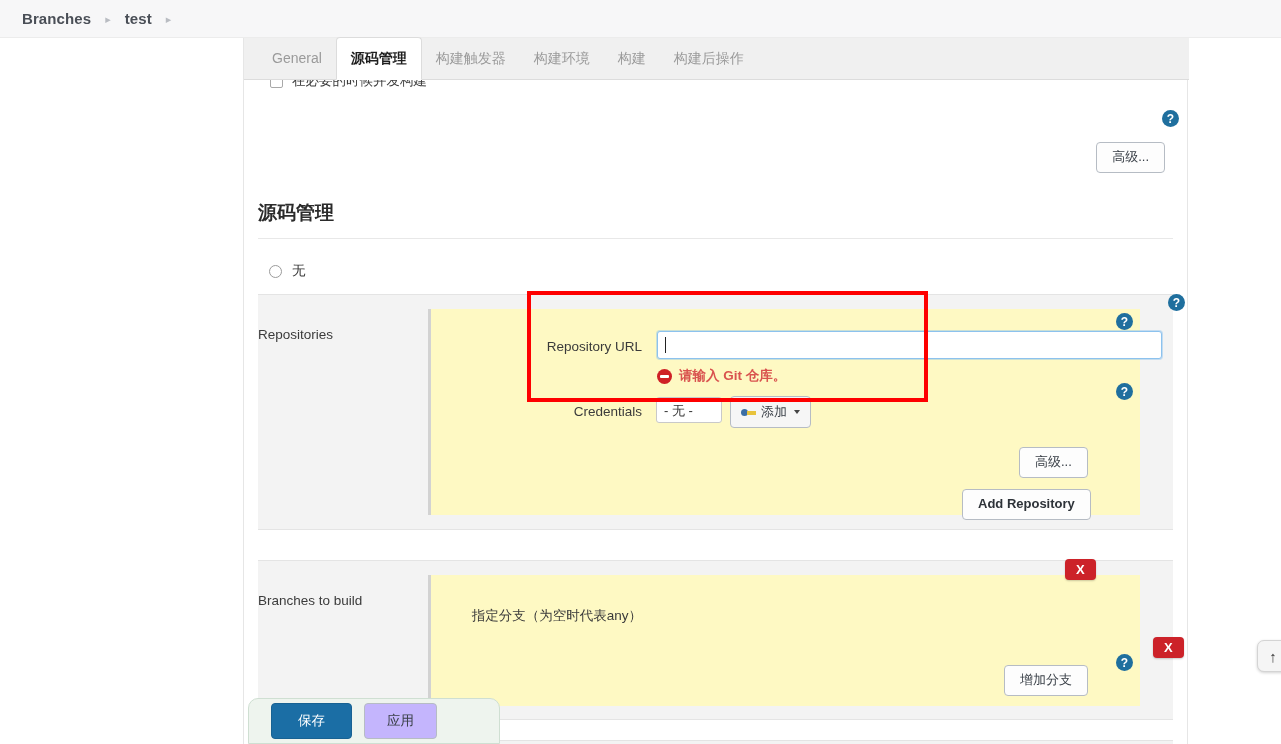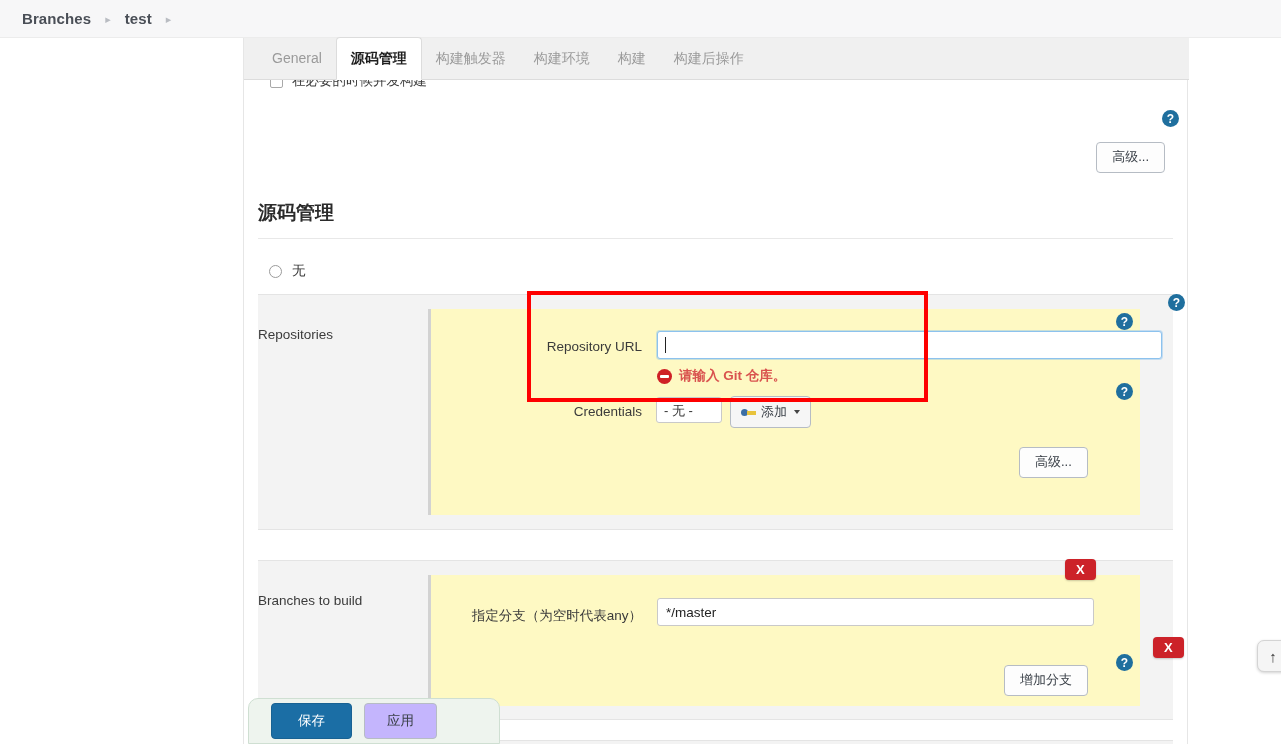--- a/index.html
+++ b/index.html
@@ -389,34 +389,34 @@
             <option>- 无 -</option>
           </select>
 
           <div class="add-cred" style="left:299px; top:87px;">
             <span class="key-icon"></span>
             <span>添加</span>
             <span class="mini-caret"></span>
           </div>
 
           <button class="btn" style="position:absolute; left:588px; top:138px;">高级...</button>
+          <button class="btn bold" style="position:absolute; left:531px; top:180px;">Add Repository</button>
         </div>
 
         <div class="help" style="left:858px; top:18px;">?</div>
         <div class="help" style="left:858px; top:88px;">?</div>
         <div class="help" style="left:910px; top:-1px;">?</div>
       </div>
 
       <div class="row-block" style="top:480px; height:160px;">
         <div class="row-label" style="left:0px; top:32px;">Branches to build</div>
 
         <div class="inner-box" style="left:170px; top:14px; width:712px; height:131px;">
           <div class="field-label" style="left:18px; top:32px; width:193px;">指定分支（为空时代表any）</div>
 
-          <input class="txt" style="left: 226px; top: 23px; width: 437px; height: 28px;" value="*/master">
 
           <button class="btn" style="position:absolute; left:573px; top:90px;">增加分支</button>
         </div>
 
         <div class="del-x" style="left:895px; top:76px;">X</div>
         <div class="help" style="left:858px; top:93px;">?</div>
       </div>
 
       <div class="row-block" style="top:660px; height:120px; border-bottom:none;">
         

